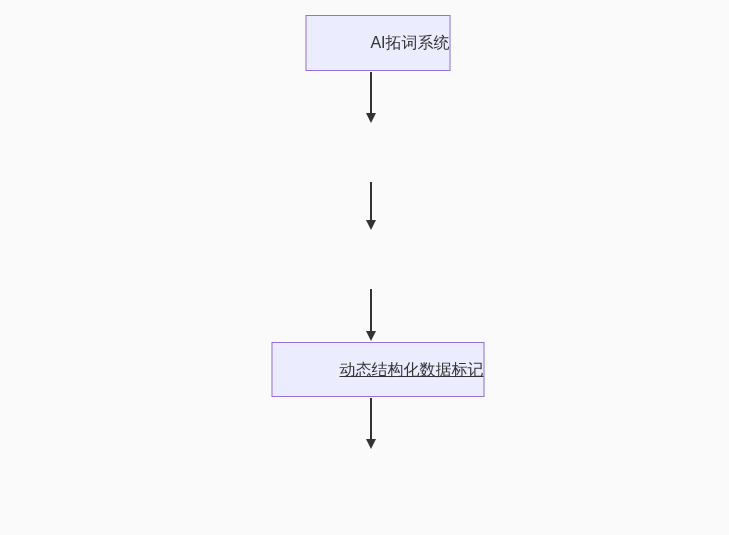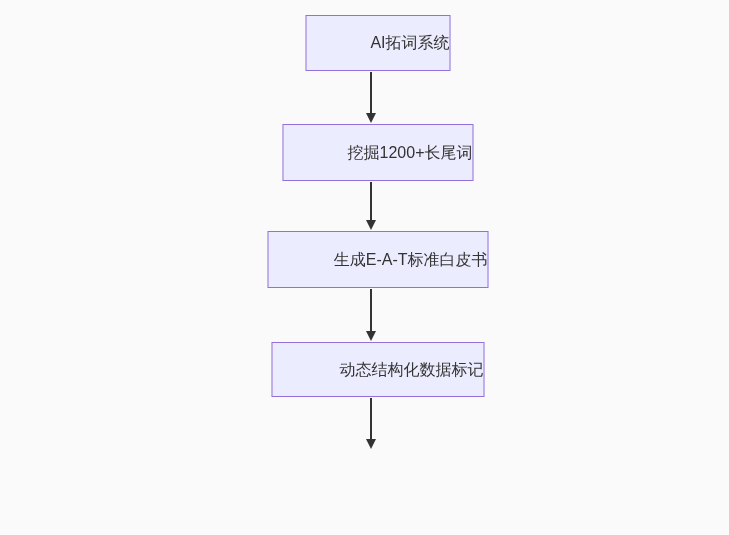--- a/index.html
+++ b/index.html
@@ -26,21 +26,21 @@
     border:1px solid var(--node-border);
     color:var(--text);
     display:flex;align-items:center;justify-content:flex-end;
     font-size:16px;line-height:1;
     box-sizing:border-box;
     text-align:center;white-space:nowrap;margin-left:7px;
   }
   .n1{top:15px;width:145px;height:56px;}
   .n2{top:124px;width:191px;height:57px;}
   .n3{top:231px;width:221px;height:57px;}
-  .n4{top:342px;width:213px;height:55px;}
+  .n4{top:342px;width:213px;height:55px;text-decoration:underline;}
   .n5{top:450px;width:232px;height:56px;}
 </style>
 </head>
 <body>
 
 <div class="canvas">
 
   <svg class="edges" viewBox="0 0 729 535" xmlns="http://www.w3.org/2000/svg">
     <defs>
       <marker id="arrow" viewBox="0 0 10 10" refX="0" refY="5" markerWidth="10" markerHeight="10" markerUnits="userSpaceOnUse" orient="auto">
@@ -50,26 +50,20 @@
     <line x1="371" y1="72" x2="371" y2="113" marker-end="url(#arrow)"></line>
     <line x1="371" y1="182" x2="371" y2="220" marker-end="url(#arrow)"></line>
     <line x1="371" y1="289" x2="371" y2="331" marker-end="url(#arrow)"></line>
     <line x1="371" y1="398" x2="371" y2="439" marker-end="url(#arrow)"></line>
   </svg>
 
   <div class="node n1">
     <span>AI拓词系统</span>
   </div>
 
-  <div class="node n2">
-    <span>挖掘1200+长尾词</span>
-  </div>
 
-  <div class="node n3">
-    <span>生成E-A-T标准白皮书</span>
-  </div>
 
   <div class="node n4">
     <span>动态结构化数据标记</span>
   </div>
 
 
 </div>
 
 </body></html>

